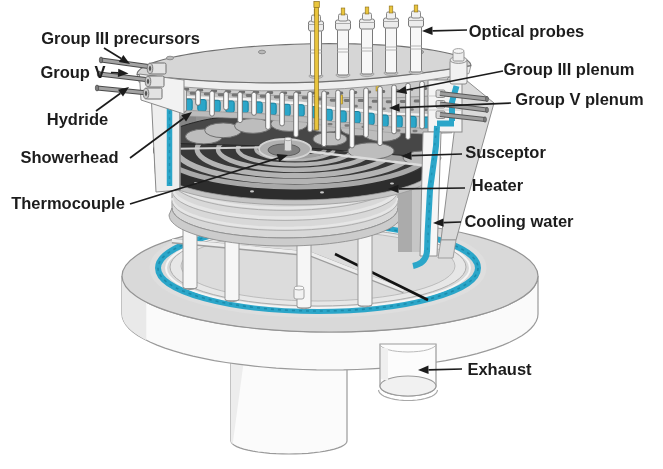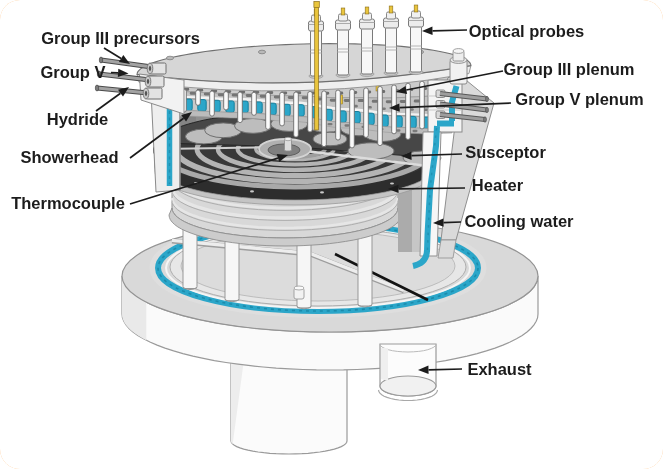--- a/index.html
+++ b/index.html
@@ -1,16 +1,16 @@
 <!DOCTYPE html>
 <html><head>
 <meta charset="utf-8">
 <style>
   html,body { margin:0; padding:0; background:#ffffff; }
-  .stage { position:relative; width:663px; height:469px; background:#fdba74; overflow:hidden;border-radius:20px; }
+  .stage { position:relative; width:663px; height:469px; background:#fdba74; overflow:hidden; }
   .lbl { font-family:"Liberation Sans", sans-serif; font-weight:700; font-size:16.5px; fill:#1c1c1c; }
   svg { display:block; }
 </style>
 </head>
 <body>
 
 <div class="stage">
 <svg width="663" height="469" viewBox="0 0 663 469">
 <rect x="0" y="0" width="663" height="469" fill="#ffffff"></rect>
 <g>

